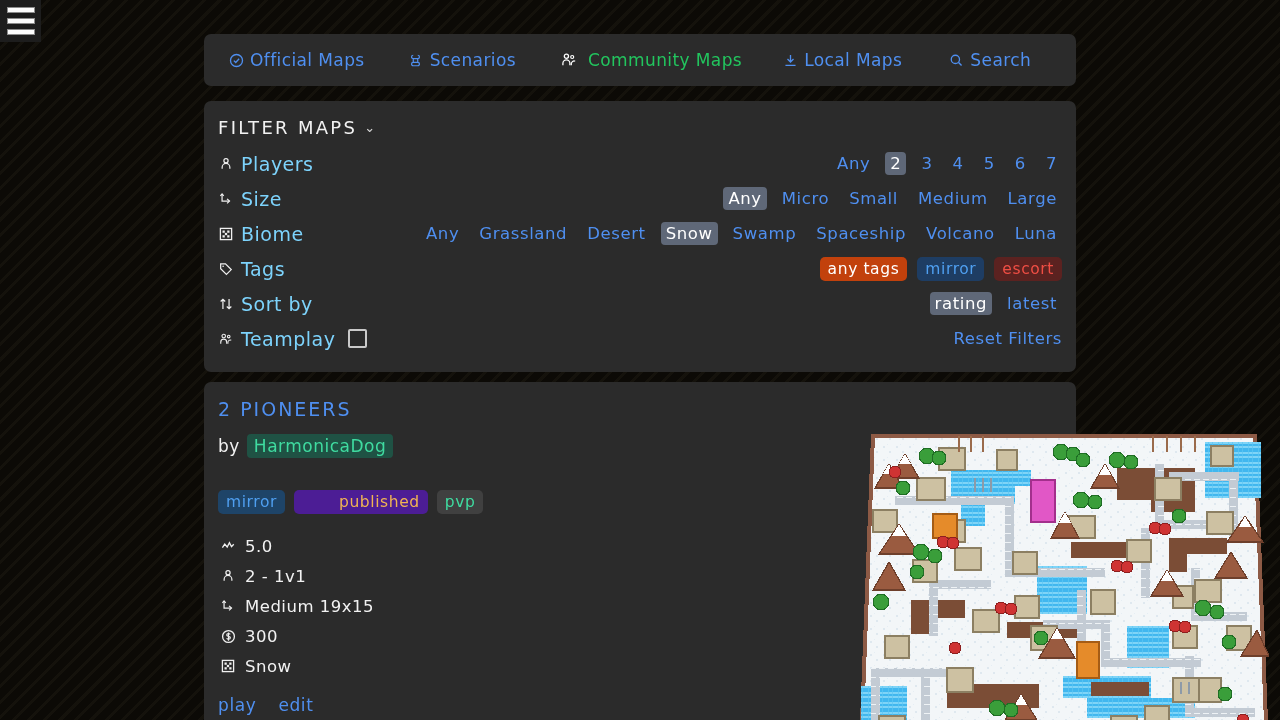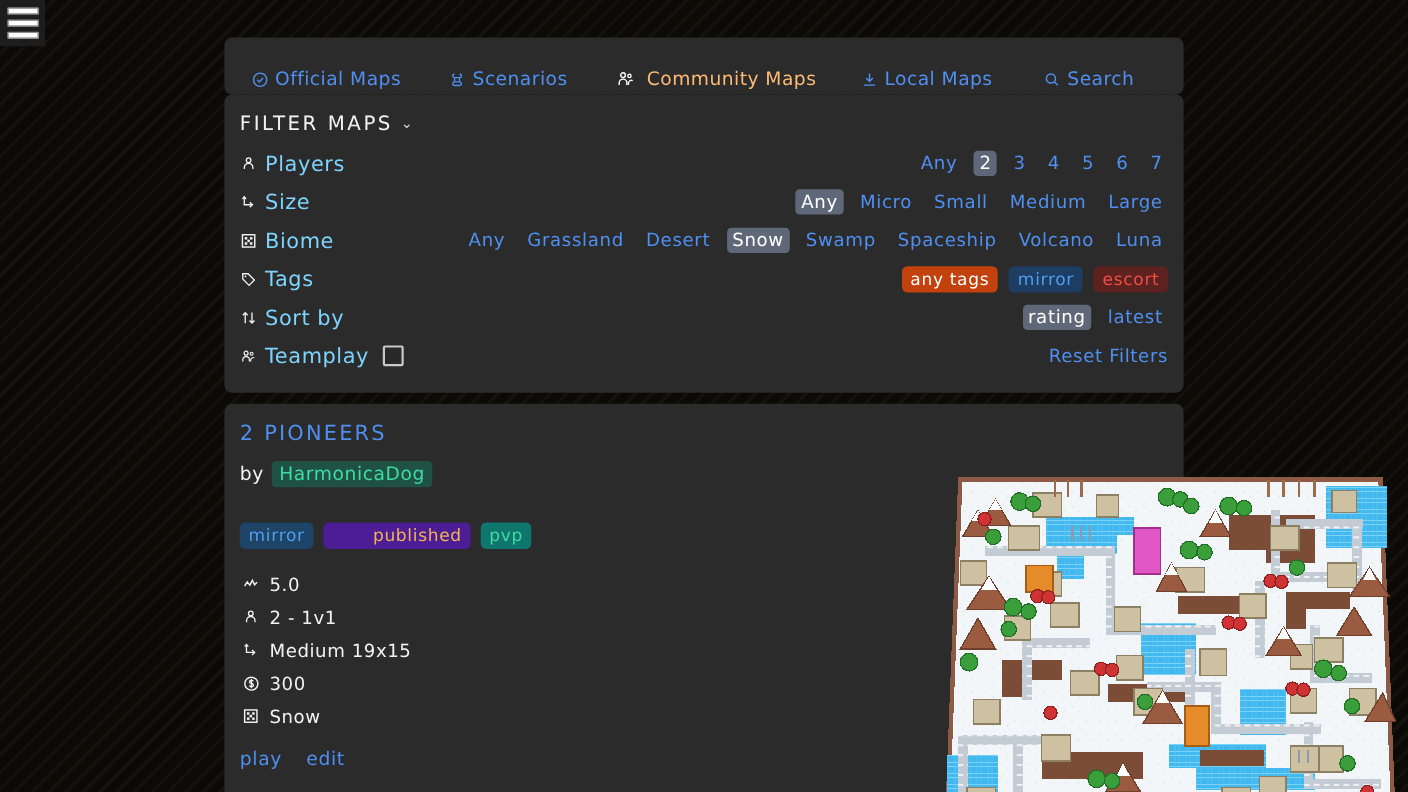--- a/index.html
+++ b/index.html
@@ -55,36 +55,36 @@
 
   .panel {
     background: #2b2b2b;
     border-radius: 7px;
   }
 
   
   #navbar {
     height: 52px;
     display: flex;
-    align-items: flex-end;
+    align-items: center;
     padding: 0 14px;
-    margin-bottom: 0;
+    margin-bottom: 15px;
   }
   .nav-item {
     display: flex;
     align-items: center;
     gap: 6px;
     color: #4f8ff0;
     font-size: 17px;
     letter-spacing: 0.4px;
     padding: 4px 10px;
     cursor: pointer;
     white-space: nowrap;
   }
-  .nav-item.active { color: #fdba74; gap: 11px; }
+  .nav-item.active { color: #22c55e; gap: 11px; }
   .nav-item .nicon {
     display: inline-flex;
     align-items: center;
     justify-content: center;
     width: 16px; height: 16px;
     flex: none;
   }
   .nav-item svg { display: block; }
   #nav-gap1 { width: 23px; flex: none; }
   #nav-gap2 { width: 25px; flex: none; }
@@ -220,21 +220,21 @@
     cursor: pointer;
   }
   #card-tags {
     display: flex;
     gap: 9px;
     margin-bottom: 17px;
   }
   .ctag { font-size: 15.5px; letter-spacing: 0.6px; padding: 3px 8px; border-radius: 5px; cursor: pointer; }
   .ctag-mirror    { background: #1e4468; color: #4f9ff0; }
   .ctag-published { background: #4c1d95; color: #f0b454; padding-left: 45px; }
-  .ctag-pvp       { background: #0f766e; color: #3fdba0; }
+  .ctag-pvp       { background: #404040; color: #3fdba0; }
 
   .stat {
     display: flex;
     align-items: center;
     gap: 9px;
     font-size: 16.5px;
     letter-spacing: 0.5px;
     color: #f2f2f2;
     height: 30px;
   }

